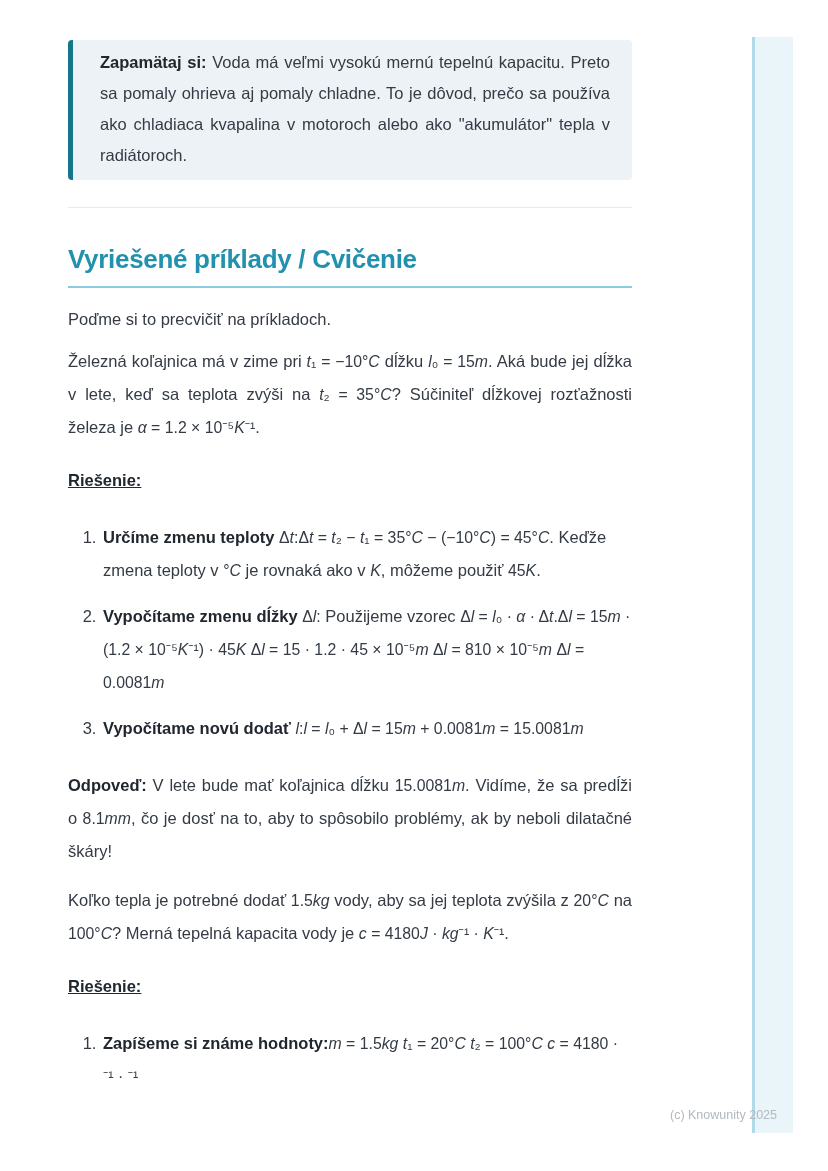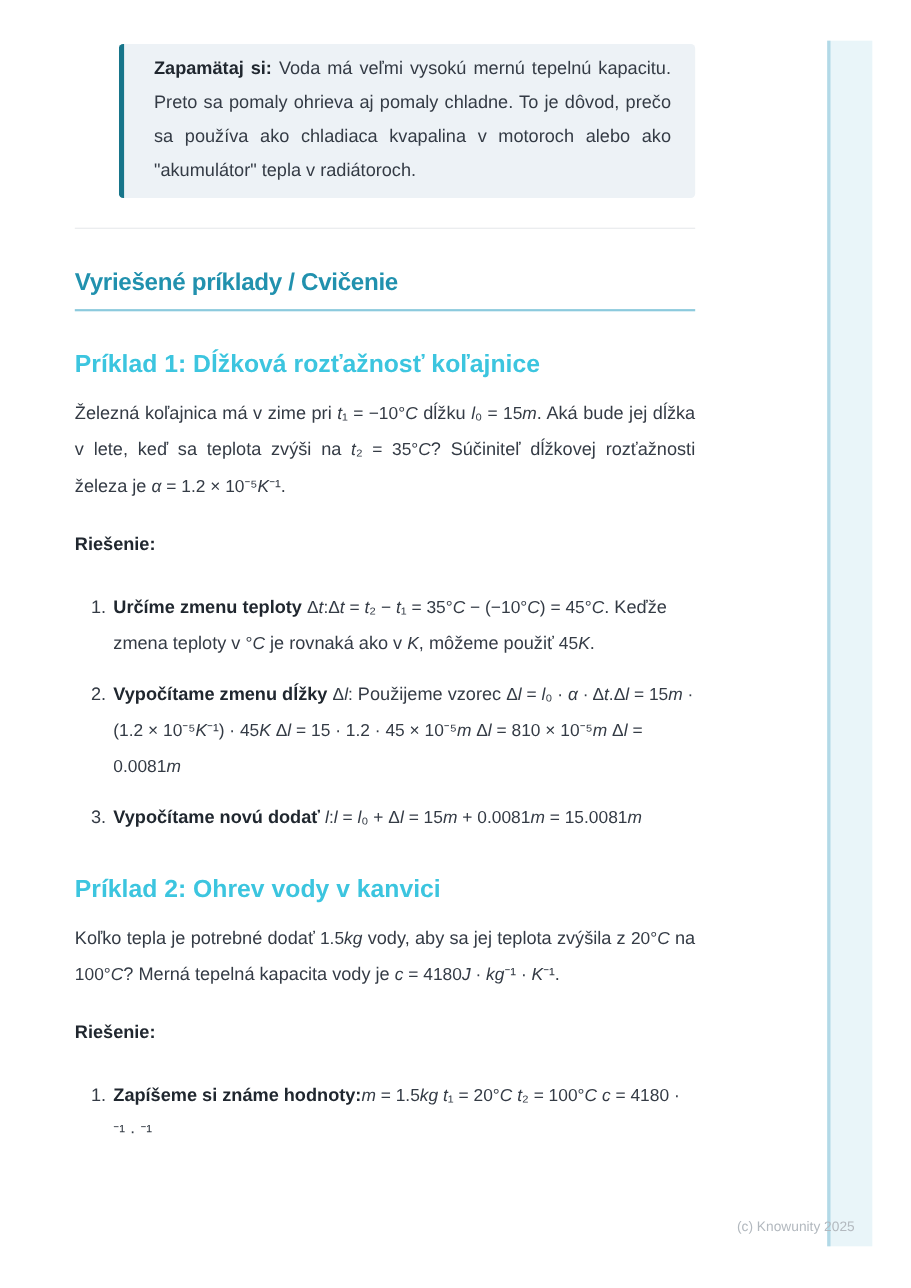--- a/index.html
+++ b/index.html
@@ -40,31 +40,30 @@
     z-index: 1;
   }
   .callout {
     background: var(--callout-bg);
     border-left: 5px solid var(--accent-teal);
     border-radius: 4px;
     padding: 7px 22px 9px 27px;
     font-size: 16.5px;
     line-height: 31px;
     text-align: justify;
-    margin-left: 40px;
   }
   .seg-bold { font-weight: 700; color: var(--bold-text); }
   hr.divider {
     border: none;
     border-top: 1px solid var(--divider);
     margin: 27px 0 0 0;
   }
   h1.section-title {
     color: var(--heading-teal);
-    font-size: 22px;
+    font-size: 26px;
     font-weight: 700;
     letter-spacing: -0.3px;
     margin: 36px 0 0 0;
     padding-bottom: 11px;
     border-bottom: 2px solid var(--heading-underline);
   }
   p.intro {
     font-size: 16.5px;
     margin: 22px 0 0 0;
   }
@@ -78,20 +77,21 @@
     font-size: 16.5px;
     line-height: 33px;
     text-align: justify;
     margin: 16px 0 0 0;
   }
   p.solution-label {
     font-size: 16.5px;
     font-weight: 700;
     color: var(--bold-text);
     margin: 27px 0 0 0;
+    text-decoration: underline;
   }
   ol.steps {
     margin: 31px 0 0 0;
     padding-left: 33px;
     font-size: 16.5px;
     line-height: 33px;
   }
   ol.steps li { margin-bottom: 13px; padding-left: 2px; }
   ol.steps li:last-child { margin-bottom: 0; }
   .seg-math {
@@ -115,35 +115,35 @@
 <div class="content">
 
   <div class="callout">
     <span><span class="seg-bold">Zapamätaj si:</span><span> Voda má veľmi vysokú mernú tepelnú kapacitu. Preto sa pomaly ohrieva aj pomaly chladne. To je dôvod, prečo sa používa ako chladiaca kvapalina v motoroch alebo ako "akumulátor" tepla v radiátoroch.</span></span>
   </div>
 
   <hr class="divider">
 
   <h1 class="section-title">Vyriešené príklady / Cvičenie</h1>
 
+  <p class="intro">Poďme si to precvičiť na príkladoch.</p>
 
-  <h2 class="example-title">Príklad 1: Dĺžková rozťažnosť koľajnice</h2>
 
   <p class="body-par"><span>Železná koľajnica má v zime pri </span><span class="seg-math"><i>t</i>₁ = −10°<i>C</i></span><span> dĺžku </span><span class="seg-math"><i>l</i>₀ = 15<i>m</i></span><span>. Aká bude jej dĺžka v lete, keď sa teplota zvýši na </span><span class="seg-math"><i>t</i>₂ = 35°<i>C</i></span><span>? Súčiniteľ dĺžkovej rozťažnosti železa je </span><span class="seg-math"><i>α</i> = 1.2 × 10⁻⁵<i>K</i>⁻¹</span><span>.</span></p>
 
   <p class="solution-label">Riešenie:</p>
 
   <ol class="steps">
     <li><span class="seg-bold">Určíme zmenu teploty </span><span class="seg-math">Δ<i>t</i>:Δ<i>t</i> = <i>t</i>₂ − <i>t</i>₁ = 35°<i>C</i> − (−10°<i>C</i>) = 45°<i>C</i></span><span>. Keďže zmena teploty v </span><span class="seg-math">°<i>C</i></span><span> je rovnaká ako v </span><span class="seg-math"><i>K</i></span><span>, môžeme použiť </span><span class="seg-math">45<i>K</i></span><span>.</span></li>
     <li><span class="seg-bold">Vypočítame zmenu dĺžky </span><span class="seg-math">Δ<i>l</i>:</span><span> Použijeme vzorec </span><span class="seg-math">Δ<i>l</i> = <i>l</i>₀ · <i>α</i> · Δ<i>t</i>.Δ<i>l</i> = 15<i>m</i> · (1.2 × 10⁻⁵<i>K</i>⁻¹) · 45<i>K</i> Δ<i>l</i> = 15 · 1.2 · 45 × 10⁻⁵<i>m</i> Δ<i>l</i> = 810 × 10⁻⁵<i>m</i> Δ<i>l</i> = 0.0081<i>m</i></span></li>
     <li><span class="seg-bold">Vypočítame novú dodať </span><span class="seg-math"><i>l</i>:<i>l</i> = <i>l</i>₀ + Δ<i>l</i> = 15<i>m</i> + 0.0081<i>m</i> = 15.0081<i>m</i></span></li>
   </ol>
 
+  <p class="body-par" style="margin-top:24px"><span class="seg-bold">Odpoveď:</span><span> V lete bude mať koľajnica dĺžku </span><span class="seg-math">15.0081<i>m</i></span><span>. Vidíme, že sa predĺži o </span><span class="seg-math">8.1<i>mm</i></span><span>, čo je dosť na to, aby to spôsobilo problémy, ak by neboli dilatačné škáry!</span></p>
 
-  <h2 class="example-title">Príklad 2: Ohrev vody v kanvici</h2>
 
   <p class="body-par"><span>Koľko tepla je potrebné dodať </span><span class="seg-math">1.5<i>kg</i></span><span> vody, aby sa jej teplota zvýšila z </span><span class="seg-math">20°<i>C</i></span><span> na </span><span class="seg-math">100°<i>C</i></span><span>? Merná tepelná kapacita vody je </span><span class="seg-math"><i>c</i> = 4180<i>J</i> · <i>kg</i>⁻¹ · <i>K</i>⁻¹</span><span>.</span></p>
 
   <p class="solution-label">Riešenie:</p>
 
   <ol class="steps">
     <li><span class="seg-bold">Zapíšeme si známe hodnoty:</span><span class="seg-math"><i>m</i> = 1.5<i>kg</i> <i>t</i>₁ = 20°<i>C</i> <i>t</i>₂ = 100°<i>C</i> <i>c</i> = 4180 · ⁻¹ · ⁻¹</span></li>
 
   </ol>
 

